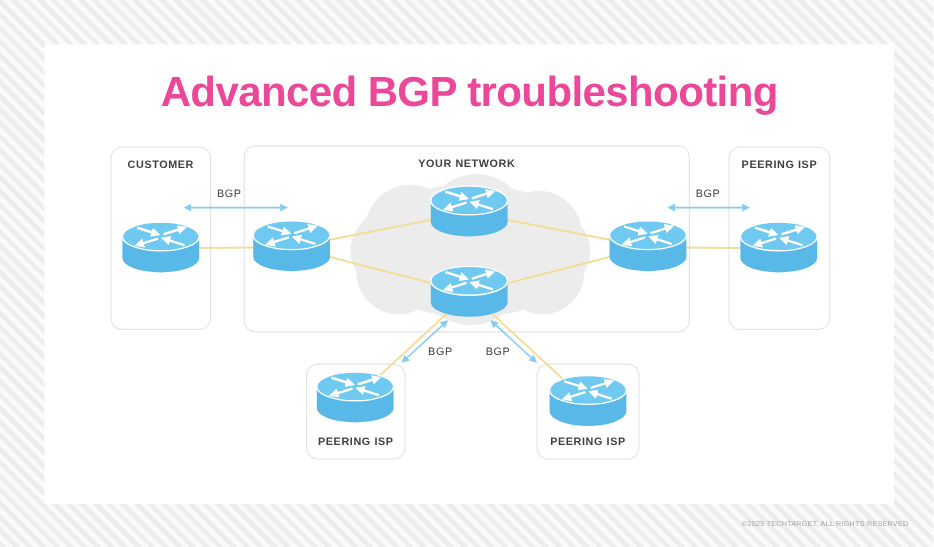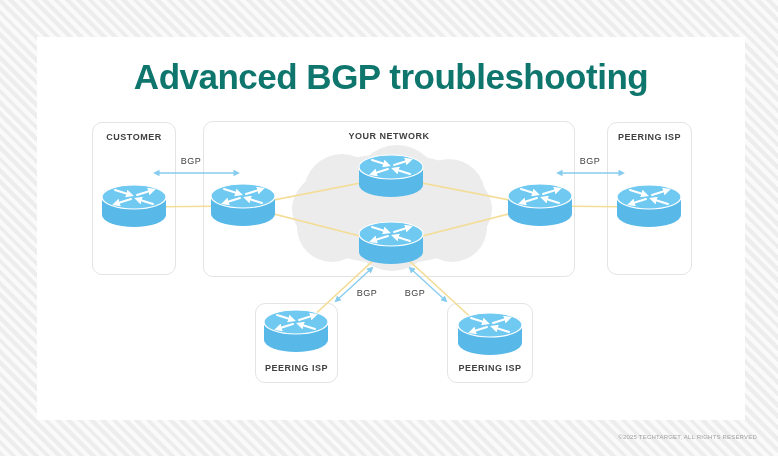--- a/index.html
+++ b/index.html
@@ -27,21 +27,21 @@
   .title {
     position: absolute;
     left: 0;
     right: 0;
     top: 20px;
     margin: 0;
     text-align: center;
     font-size: 35px;
     font-weight: 800;
     letter-spacing: -0.5px;
-    color: #0f766e;
+    color: #ec4899;
   }
   .zone {
     position: absolute;
     background: #ffffff;
     border: 1.5px solid #e4e4e4;
     border-radius: 10px;
     box-sizing: border-box;
   }
   .zone-customer      { left: 55px;  top: 85px;  width: 84px;  height: 153px; }
   .zone-your-network  { left: 166px; top: 84px;  width: 372px; height: 156px; }

